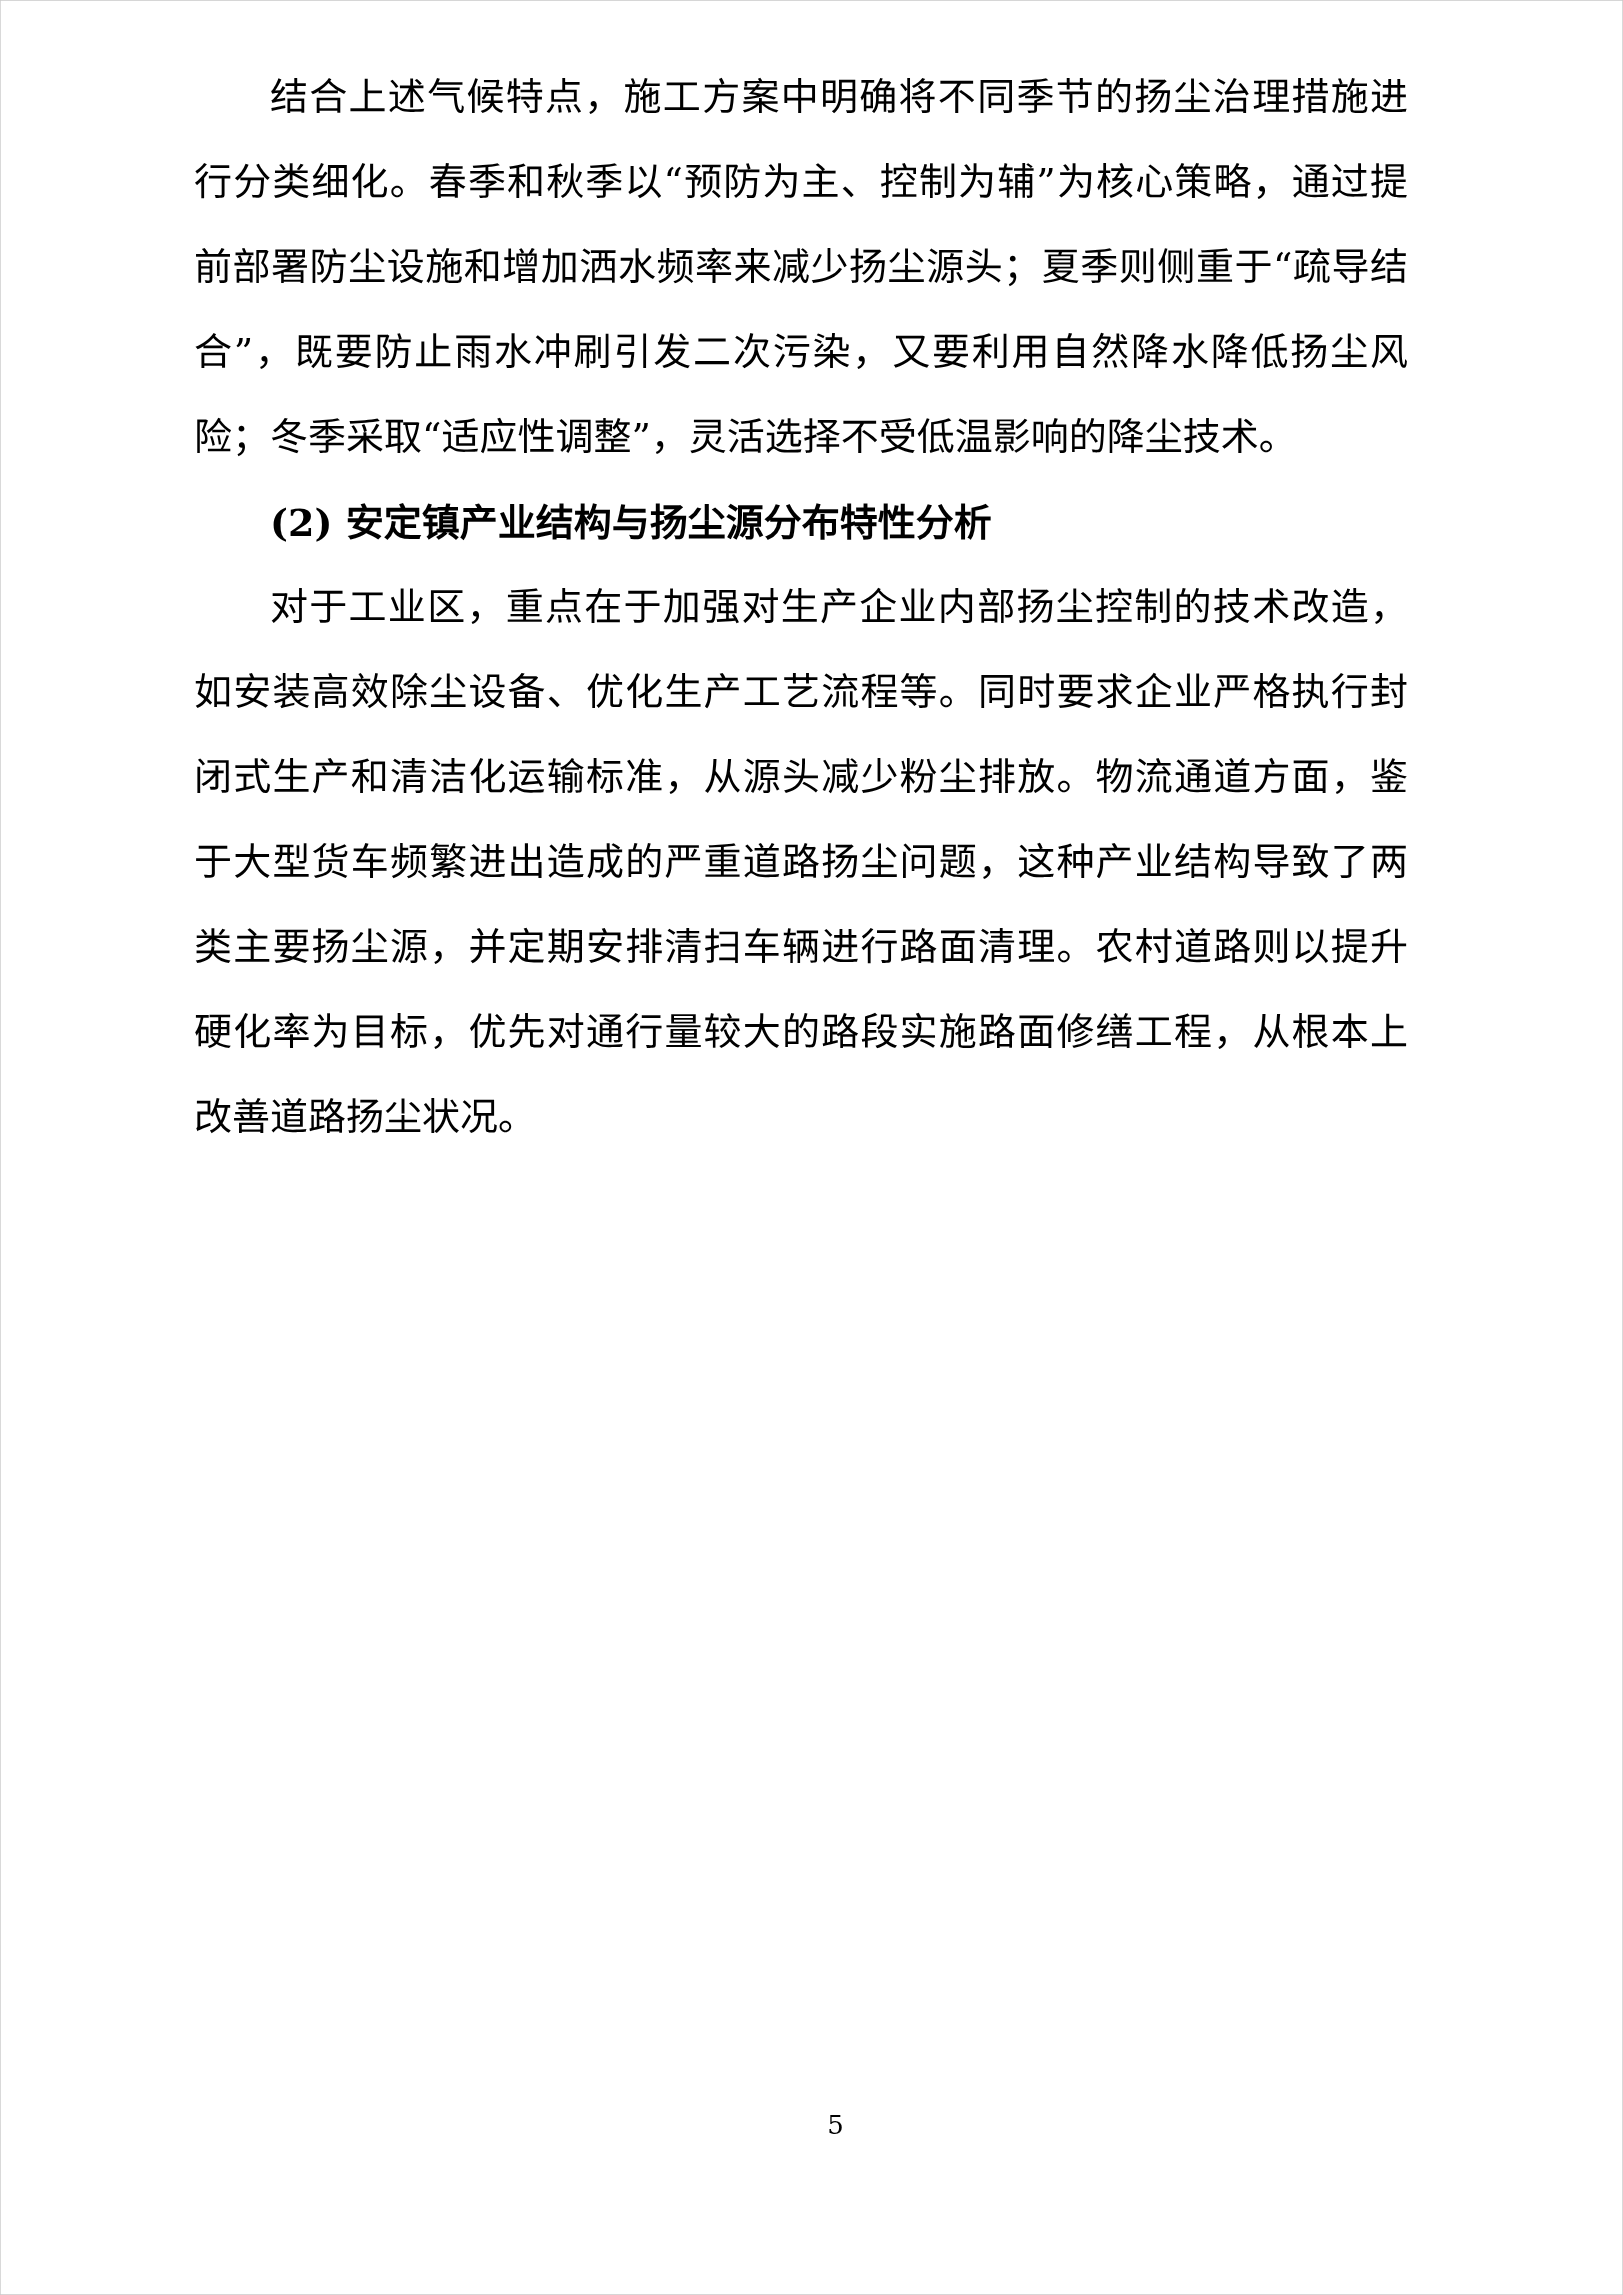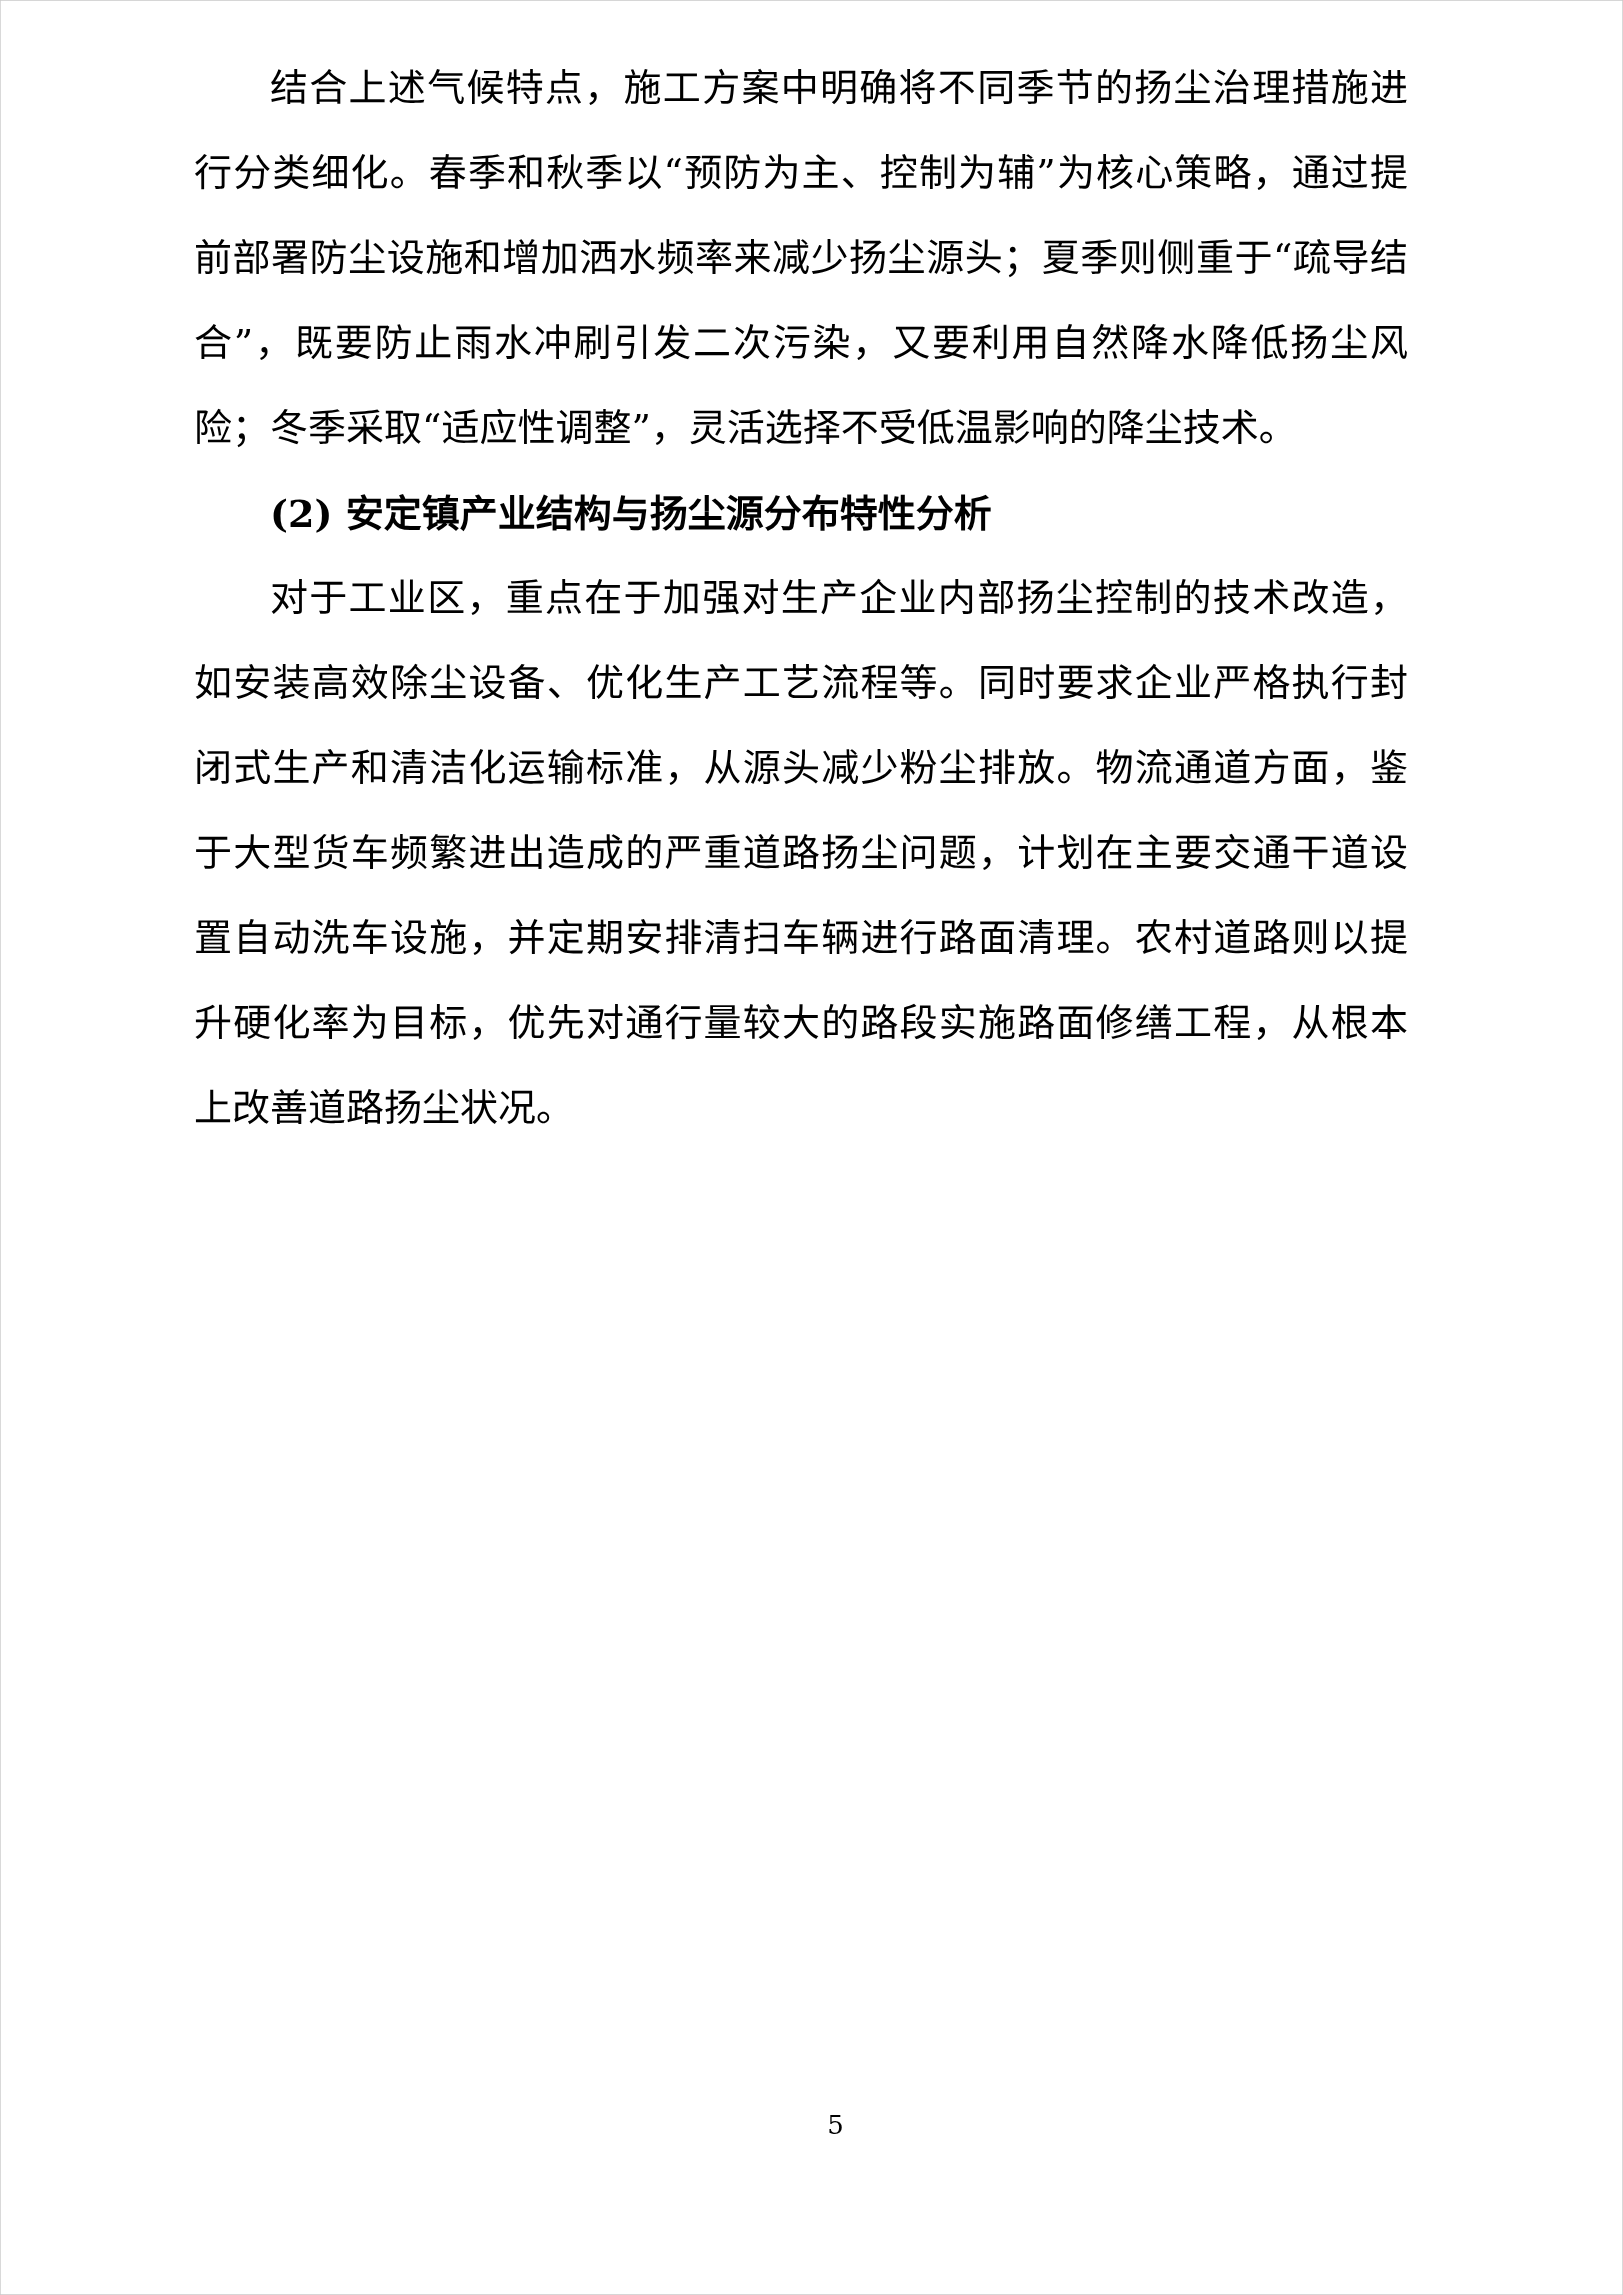--- a/index.html
+++ b/index.html
@@ -13,21 +13,21 @@
     height: 2295px;
     background: #ffffff;
     box-shadow: inset 0 0 0 0.7px #c9c9c9; 
     font-family: "DejaVu Serif", "Liberation Serif", serif;
     color: #000000;
     overflow: hidden;
   }
   .doc-body {
     position: absolute;
     left: 194px;
-    top: 46px;
+    top: 55px;
     width: 1214px;           
     font-size: 38px;         
     line-height: 85px;
     text-align: justify;
     line-break: strict;
     color: #000000;
   }
   .para {
     margin: 0;
     padding: 0;
@@ -51,21 +51,21 @@
   }
 </style>
 </head>
 <body>
 
 <div class="page">
 
   <div class="doc-body">
       <p class="para">结合上述气候特点，施工方案中明确将不同季节的扬尘治理措施进行分类细化。春季和秋季以“预防为主、控制为辅”为核心策略，通过提前部署防尘设施和增加洒水频率来减少扬尘源头；夏季则侧重于“疏导结合”，既要防止雨水冲刷引发二次污染，又要利用自然降水降低扬尘风险；冬季采取“适应性调整”，灵活选择不受低温影响的降尘技术。</p>
       <p class="para heading">(2) 安定镇产业结构与扬尘源分布特性分析</p>
-      <p class="para">对于工业区，重点在于加强对生产企业内部扬尘控制的技术改造，如安装高效除尘设备、优化生产工艺流程等。同时要求企业严格执行封闭式生产和清洁化运输标准，从源头减少粉尘排放。物流通道方面，鉴于大型货车频繁进出造成的严重道路扬尘问题，计划在主要交通干道设置自动洗车设施，并定期安排清扫车辆进行路面清理。农村道路则以提升硬化率为目标，优先对通行量较大的路段实施路面修缮工程，从根本上改善道路扬尘状况。</p>
+      <p class="para">对于工业区，重点在于加强对生产企业内部扬尘控制的技术改造，如安装高效除尘设备、优化生产工艺流程等。同时要求企业严格执行封闭式生产和清洁化运输标准，从源头减少粉尘排放。物流通道方面，鉴于大型货车频繁进出造成的严重道路扬尘问题，这种产业结构导致了两类主要扬尘源，并定期安排清扫车辆进行路面清理。农村道路则以提升硬化率为目标，优先对通行量较大的路段实施路面修缮工程，从根本上改善道路扬尘状况。</p>
     </div>
 
   <div class="page-footer">
     <span>5</span>
   </div>
 
 </div>
 
 
 </body></html>

